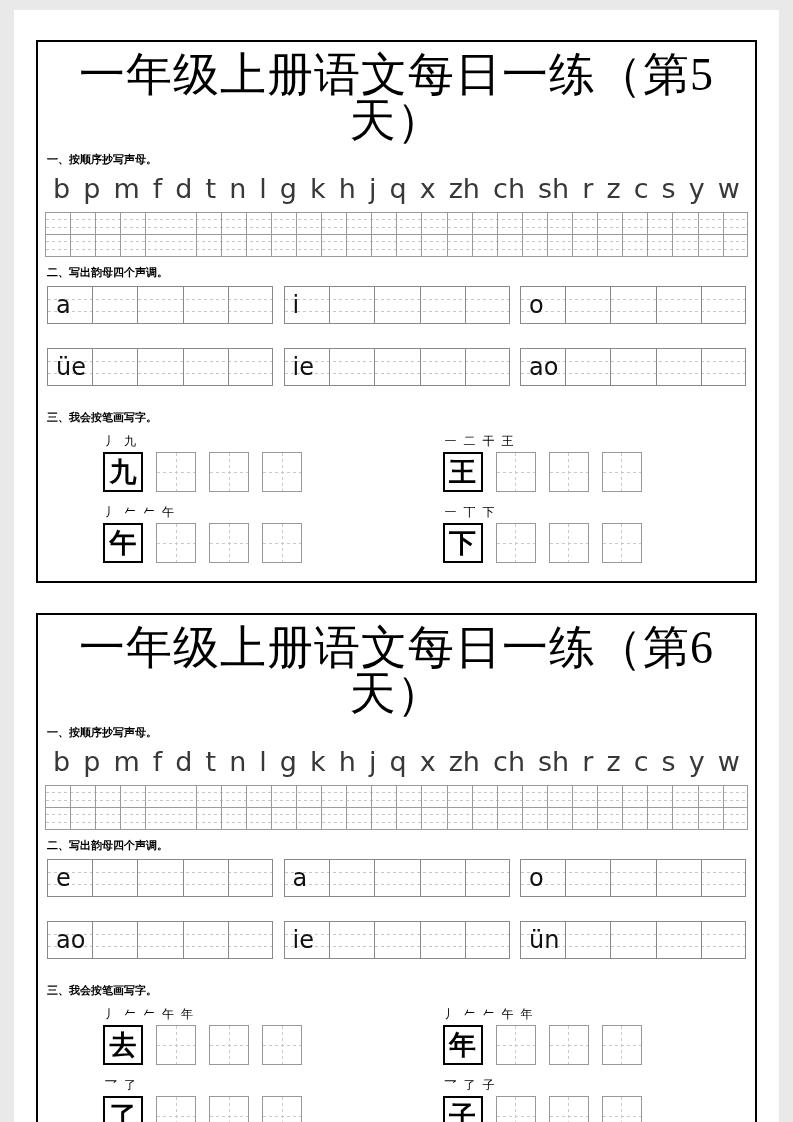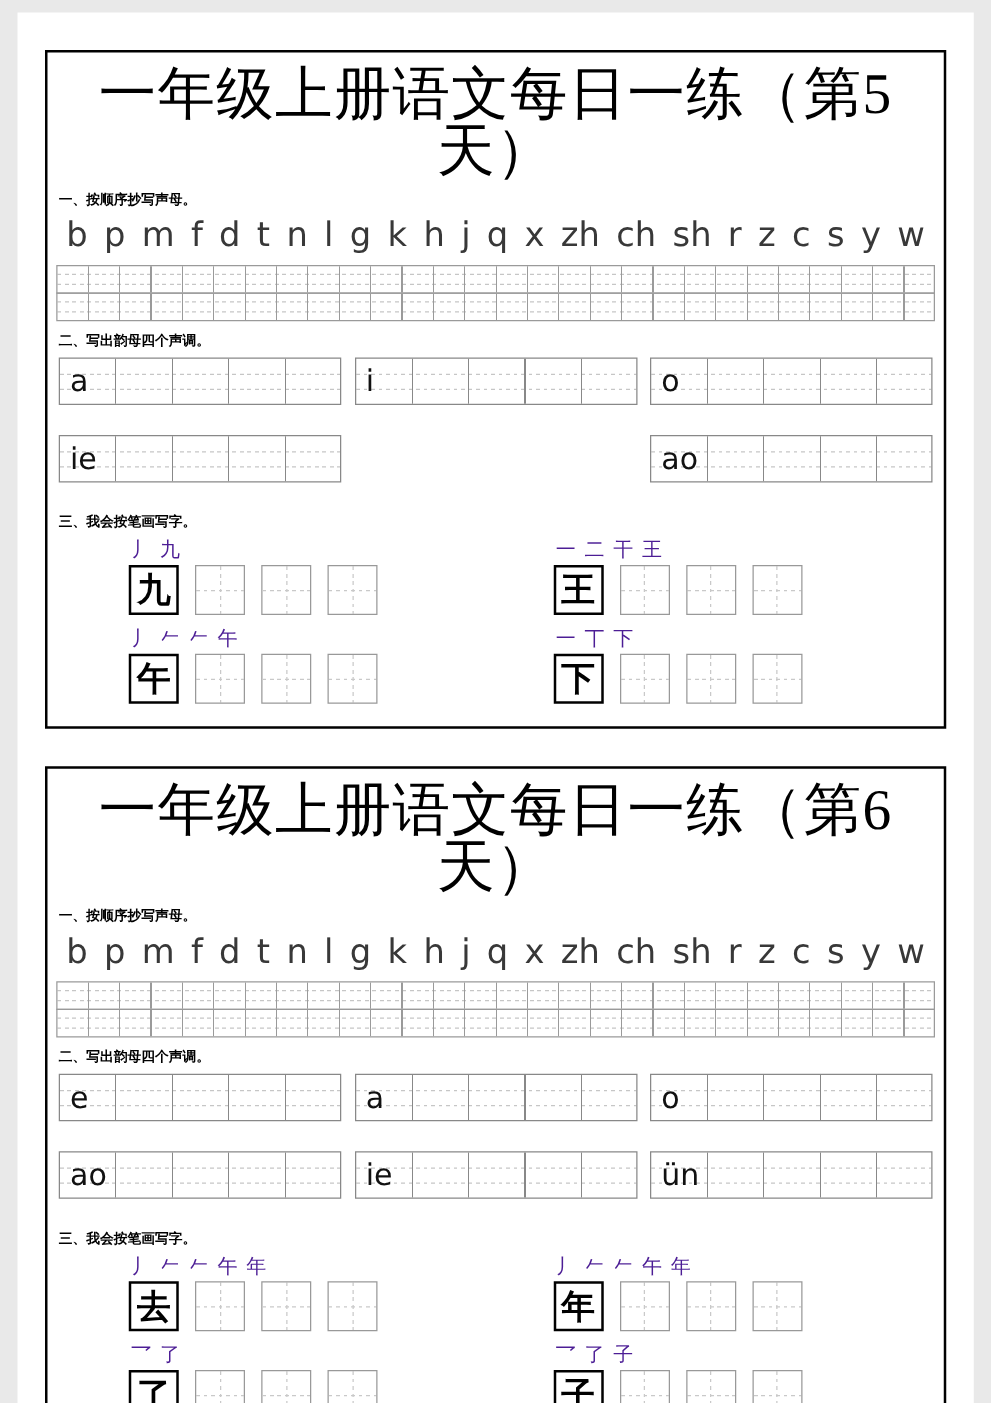--- a/index.html
+++ b/index.html
@@ -101,22 +101,22 @@
     color: #111;
   }
 
   
   .char-row { display: flex; margin-bottom: 10px; }
   .char-row:last-child { margin-bottom: 2px; }
   .char-group { width: 50%; box-sizing: border-box; }
   .char-group.left  { padding-left: 58px; }
   .char-group.right { padding-left: 46px; }
   .stroke-hint {
-    font-size: 16px;
-    color: #4c1d95;
+    font-size: 12px;
+    color: #000000;
     letter-spacing: 7px;
     height: 16px;
     line-height: 16px;
     margin: 2px 0 3px 2px;
     white-space: nowrap;
   }
   .boxes { display: flex; gap: 13px; }
   .char-box {
     width: 40px; height: 40px;
     box-sizing: border-box;
@@ -184,20 +184,23 @@
       </div>
       <div class="vowel-group">
         <span class="vowel-label">i</span>
       </div>
       <div class="vowel-group">
         <span class="vowel-label">o</span>
       </div>
     </div>
     <div class="vowel-row">
       <div class="vowel-group">
+        <span class="vowel-label">üe</span>
+      </div>
+      <div class="vowel-group">
         <span class="vowel-label">ie</span>
       </div>
       <div class="vowel-group">
         <span class="vowel-label">ao</span>
       </div>
     </div>
 
     <div class="heading">三、我会按笔画写字。</div>
     <div class="char-row">
       <div class="char-group left">

